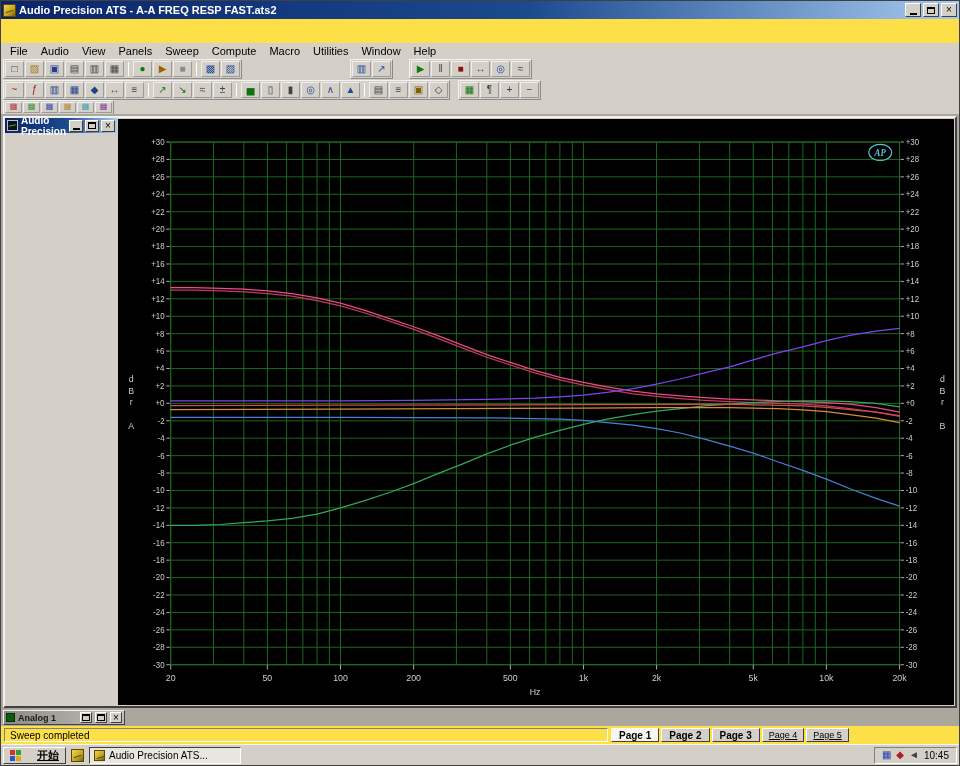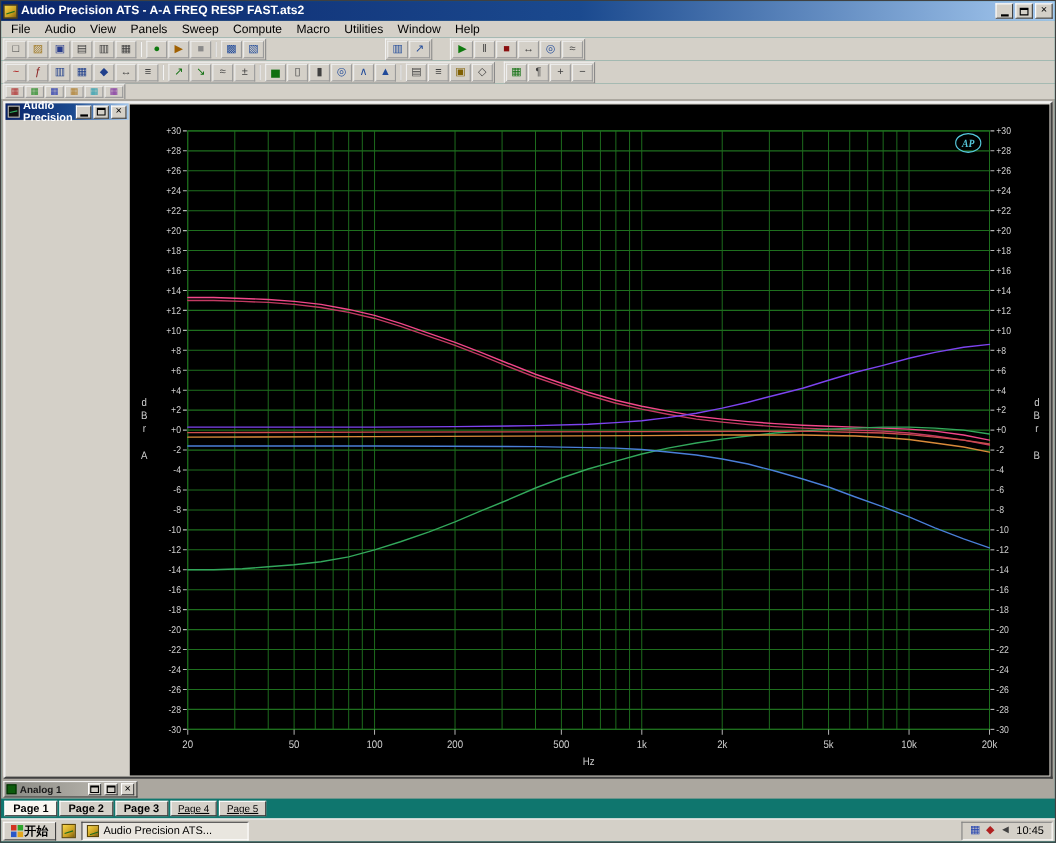--- a/index.html
+++ b/index.html
@@ -1,19 +1,19 @@
 <!DOCTYPE html>
 <html><head>
 <meta charset="utf-8">
 <style>
   * { box-sizing: border-box; margin: 0; padding: 0; }
   html,body { background:#555; }
   .app {
     position:relative; width:960px; height:766px;
-    background:#0f766e; font-family:"Liberation Sans",sans-serif;
+    background:#fde047; font-family:"Liberation Sans",sans-serif;
     font-size:11px; color:#000; display:flex; flex-direction:column;
     overflow:hidden; border:1px solid #404040;
   }
   
   .titlebar {
     height:18px; flex:0 0 18px; display:flex; align-items:center; gap:3px;
     padding:0 2px; background:linear-gradient(90deg,#0a246a 0%,#1b4a8f 55%,#a6caf0 100%);
   }
   .title-text { color:#fff; font-weight:bold; font-size:11px; white-space:nowrap; overflow:hidden; flex:1; }
   .win-controls { display:flex; gap:2px; }
@@ -21,21 +21,21 @@
         background:#d4d0c8; border:1px solid; border-color:#fff #404040 #404040 #fff;
         font-size:10px; line-height:1; font-family:"Liberation Sans",sans-serif; }
   .wc .bar { width:7px; height:2px; background:#000; margin-top:7px; }
   .wc .box { width:8px; height:7px; border:1px solid #000; border-top-width:2px; }
   .app-icon { width:13px; height:13px; flex:0 0 13px;
     background:linear-gradient(135deg,#f7d54a 0%,#caa021 60%,#7d5e0d 100%);
     border:1px solid #5c4708; position:relative; }
   .app-icon::after { content:""; position:absolute; left:2px; top:6px; width:8px; height:3px;
     border-top:1px solid #1c6b1c; transform:rotate(-18deg); }
   
-  .menubar { height:15px; flex:0 0 15px; display:flex; align-items:flex-end; padding:0 3px; background:#d4d0c8; }
+  .menubar { height:15px; flex:0 0 15px; display:flex; align-items:flex-end; padding:0 3px; background:#d4d0c8;margin-top:24px; }
   .menu-item { padding:1px 7px 1px 6px; cursor:default; }
   
   .toolbar { display:flex; align-items:center; padding:1px 2px; background:#d4d0c8; }
   #toolbar1 { height:21px; flex:0 0 21px; }
   #toolbar2 { height:21px; flex:0 0 21px; }
   #toolbar3 { height:14px; flex:0 0 14px; }
   .tbgroup { display:flex; align-items:center; gap:1px; padding:1px;
              border:1px solid; border-color:#f2f2f2 #8a8a8a #8a8a8a #f2f2f2; }
   .tbbtn { width:19px; height:16px; display:flex; align-items:center; justify-content:center;
            background:#d4d0c8; border:1px solid; border-color:#eeeeee #9a9a9a #9a9a9a #eeeeee;
@@ -84,22 +84,22 @@
     font-size:10px; border:1px solid; border-color:#808080 #fff #fff #808080; }
   .page-tabs { display:flex; gap:2px; }
   .page-tab { height:14px; display:flex; align-items:center; padding:0 7px; font-size:10px; font-weight:bold;
     background:#d4d0c8; border:1px solid; border-color:#fff #404040 #404040 #fff; }
   .page-tab.active { background:#f8f6f0; }
   .page-tab.minor { font-weight:normal; font-size:9px; padding:0 6px;text-decoration:underline; }
   .status-spacer { flex:1; }
   
   .taskbar { height:21px; flex:0 0 21px; display:flex; align-items:center; gap:3px; padding:1px 2px;
     background:#d4d0c8; border-top:1px solid #f4f4f4; }
-  .start-btn { height:17px; display:flex; align-items:center; gap:1px; padding:0 6px; font-weight:bold;
-    border:1px solid; border-color:#fff #404040 #404040 #fff; background:#d4d0c8; font-size:11px; }
+  .start-btn { height:17px; display:flex; align-items:center; gap:16px; padding:0 6px; font-weight:bold;
+    border:1px solid; border-color:#fff #404040 #404040 #fff; background:#d4d0c8; font-size:11px;text-decoration:underline; }
   .start-logo { display:grid; grid-template-columns:5px 5px; grid-template-rows:5px 5px; gap:1px; }
   .start-logo i:nth-child(1){background:#d23420;} .start-logo i:nth-child(2){background:#2da52d;}
   .start-logo i:nth-child(3){background:#2b58c8;} .start-logo i:nth-child(4){background:#e3a61e;}
   .ql-icon { width:17px; height:17px; display:flex; align-items:center; justify-content:center; }
   .task-btn { width:152px; height:17px; display:flex; align-items:center; gap:4px; padding:0 4px; font-size:10px;
     border:1px solid; border-color:#404040 #fff #fff #404040; background:#e9e6df;
     white-space:nowrap; overflow:hidden; }
   .task-btn .app-icon { width:11px; height:11px; flex:0 0 11px; }
   .tray { margin-left:auto; height:17px; display:flex; align-items:center; gap:5px; padding:0 7px;
     border:1px solid; border-color:#808080 #fff #fff #808080; font-size:10px; }
@@ -573,20 +573,21 @@
       <button class="wc">
           <span class="box"></span>
         </button>
       <button class="wc">
           <span>×</span>
         </button>
     </div>
   </div>
 
   <div class="statusbar">
+    <div class="status-field">Sweep completed</div>
     <div class="page-tabs" id="pagetabs">
         <div class="page-tab active">Page 1</div>
         <div class="page-tab">Page 2</div>
         <div class="page-tab">Page 3</div>
         <div class="page-tab minor">Page 4</div>
         <div class="page-tab minor">Page 5</div>
       </div>
     <div class="status-spacer"></div>
   </div>
 

